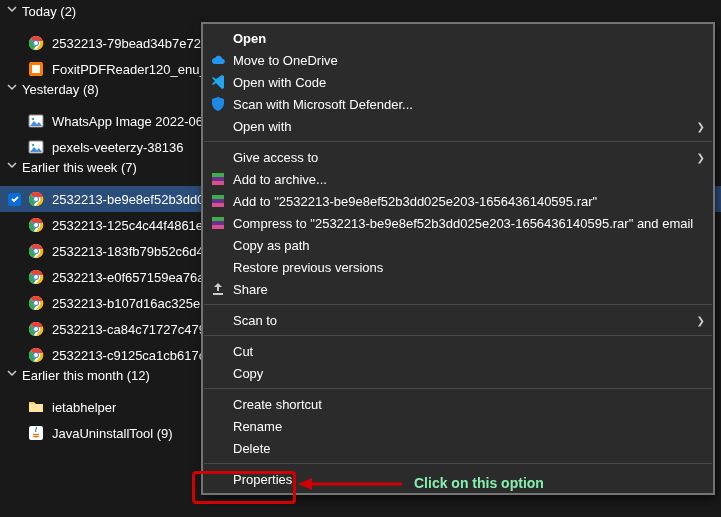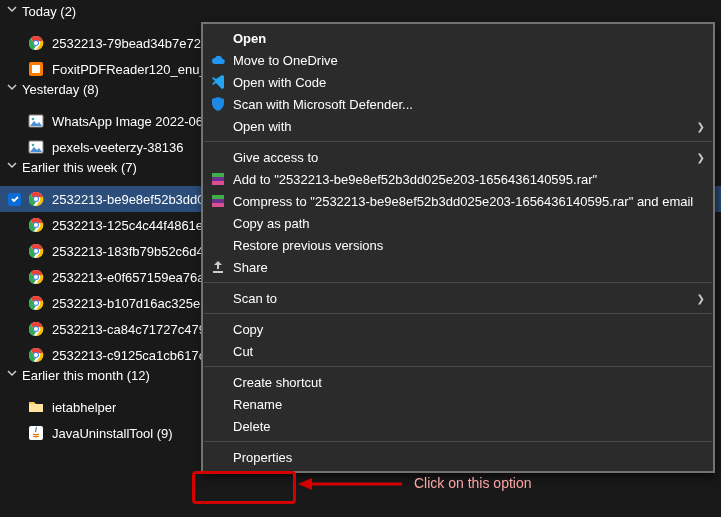--- a/index.html
+++ b/index.html
@@ -132,22 +132,22 @@
     pointer-events: none;
     z-index: 20;
   }
   .annot-arrow {
     position: absolute;
     z-index: 20;
     pointer-events: none;
   }
   .annot-text {
     position: absolute;
-    color: #fca5a5;
-    font-weight: 400;
+    color: #86efac;
+    font-weight: 700;
     font-size: 14px;
     pointer-events: none;
     z-index: 20;
     font-family: Arial, sans-serif;
   }
 </style>
 </head>
 <body>
 
 <div class="file-panel" id="file-panel">
@@ -383,30 +383,40 @@
       <span class="menu-arrow">❯</span>
     </div>
     <div class="menu-item">
       <span class="menu-icon-slot">
         <svg width="16" height="16" viewBox="0 0 16 16">
           <rect x="2" y="2" width="12" height="12" fill="#6b2f8f"></rect>
           <rect x="2" y="2" width="12" height="4" fill="#3fae49"></rect>
           <rect x="2" y="10" width="12" height="4" fill="#d94f8f"></rect>
         </svg>
       </span>
-      <span class="menu-label">Add to "2532213-be9e8ef52b3dd025e203-1656436140595.rar"</span>
+      <span class="menu-label">Add to archive...</span>
     </div>
     <div class="menu-item">
       <span class="menu-icon-slot">
         <svg width="16" height="16" viewBox="0 0 16 16">
           <rect x="2" y="2" width="12" height="12" fill="#6b2f8f"></rect>
           <rect x="2" y="2" width="12" height="4" fill="#3fae49"></rect>
           <rect x="2" y="10" width="12" height="4" fill="#d94f8f"></rect>
         </svg>
       </span>
+      <span class="menu-label">Add to "2532213-be9e8ef52b3dd025e203-1656436140595.rar"</span>
+    </div>
+    <div class="menu-item">
+      <span class="menu-icon-slot">
+        <svg width="16" height="16" viewBox="0 0 16 16">
+          <rect x="2" y="2" width="12" height="12" fill="#6b2f8f"></rect>
+          <rect x="2" y="2" width="12" height="4" fill="#3fae49"></rect>
+          <rect x="2" y="10" width="12" height="4" fill="#d94f8f"></rect>
+        </svg>
+      </span>
       <span class="menu-label">Compress to "2532213-be9e8ef52b3dd025e203-1656436140595.rar" and email</span>
     </div>
     <div class="menu-item">
       <span class="menu-icon-slot"></span>
       <span class="menu-label">Copy as path</span>
     </div>
     <div class="menu-item">
       <span class="menu-icon-slot"></span>
       <span class="menu-label">Restore previous versions</span>
     </div>
@@ -421,25 +431,25 @@
     </div>
     <div class="menu-sep"></div>
     <div class="menu-item">
       <span class="menu-icon-slot"></span>
       <span class="menu-label">Scan to</span>
       <span class="menu-arrow">❯</span>
     </div>
     <div class="menu-sep"></div>
     <div class="menu-item">
       <span class="menu-icon-slot"></span>
+      <span class="menu-label">Cut</span>
+    </div>
+    <div class="menu-item">
+      <span class="menu-icon-slot"></span>
       <span class="menu-label">Copy</span>
-    </div>
-    <div class="menu-item">
-      <span class="menu-icon-slot"></span>
-      <span class="menu-label">Cut</span>
     </div>
     <div class="menu-sep"></div>
     <div class="menu-item">
       <span class="menu-icon-slot"></span>
       <span class="menu-label">Create shortcut</span>
     </div>
     <div class="menu-item">
       <span class="menu-icon-slot"></span>
       <span class="menu-label">Rename</span>
     </div>

